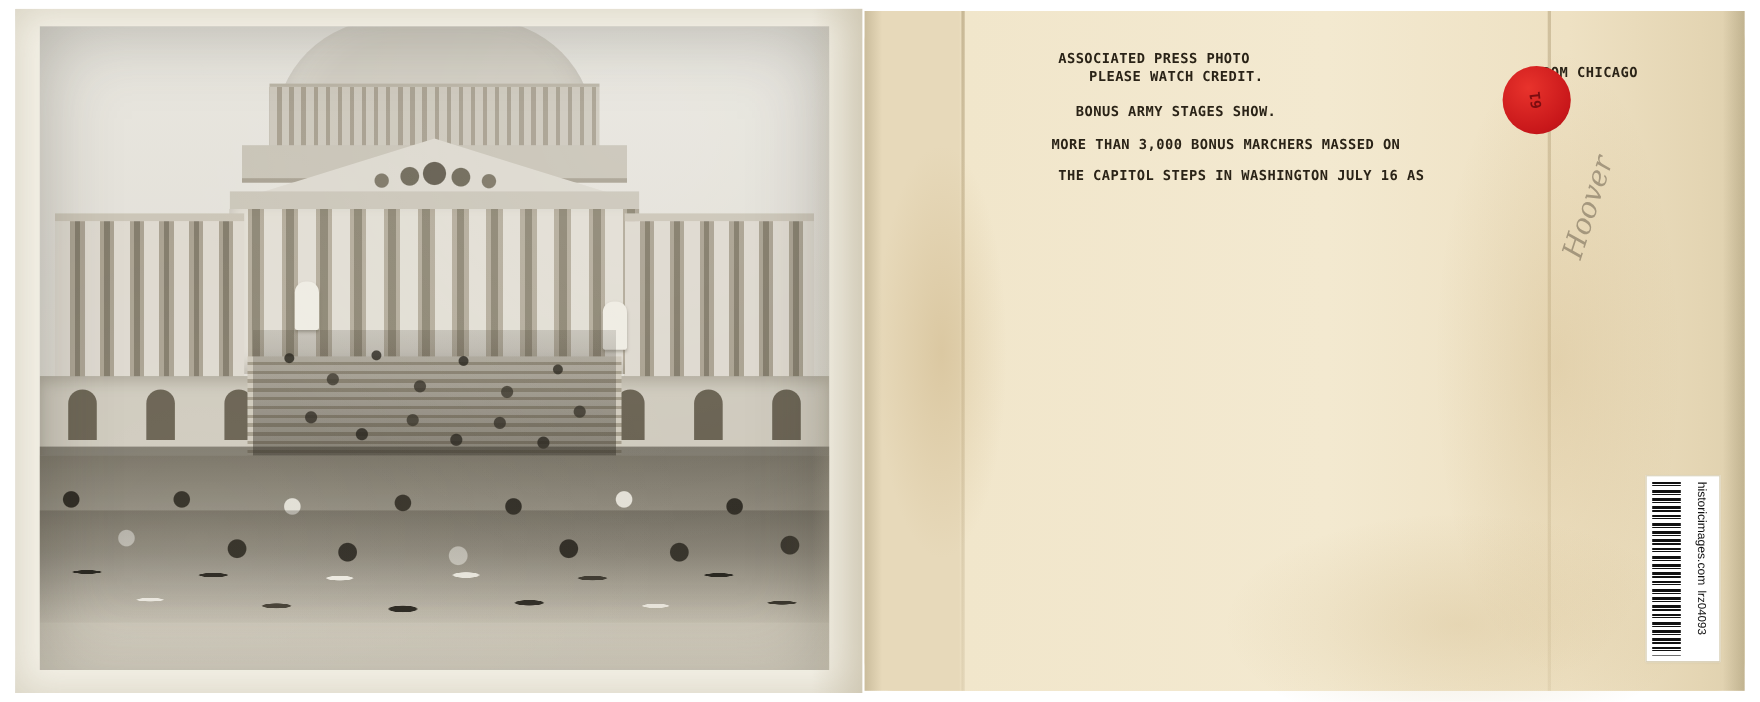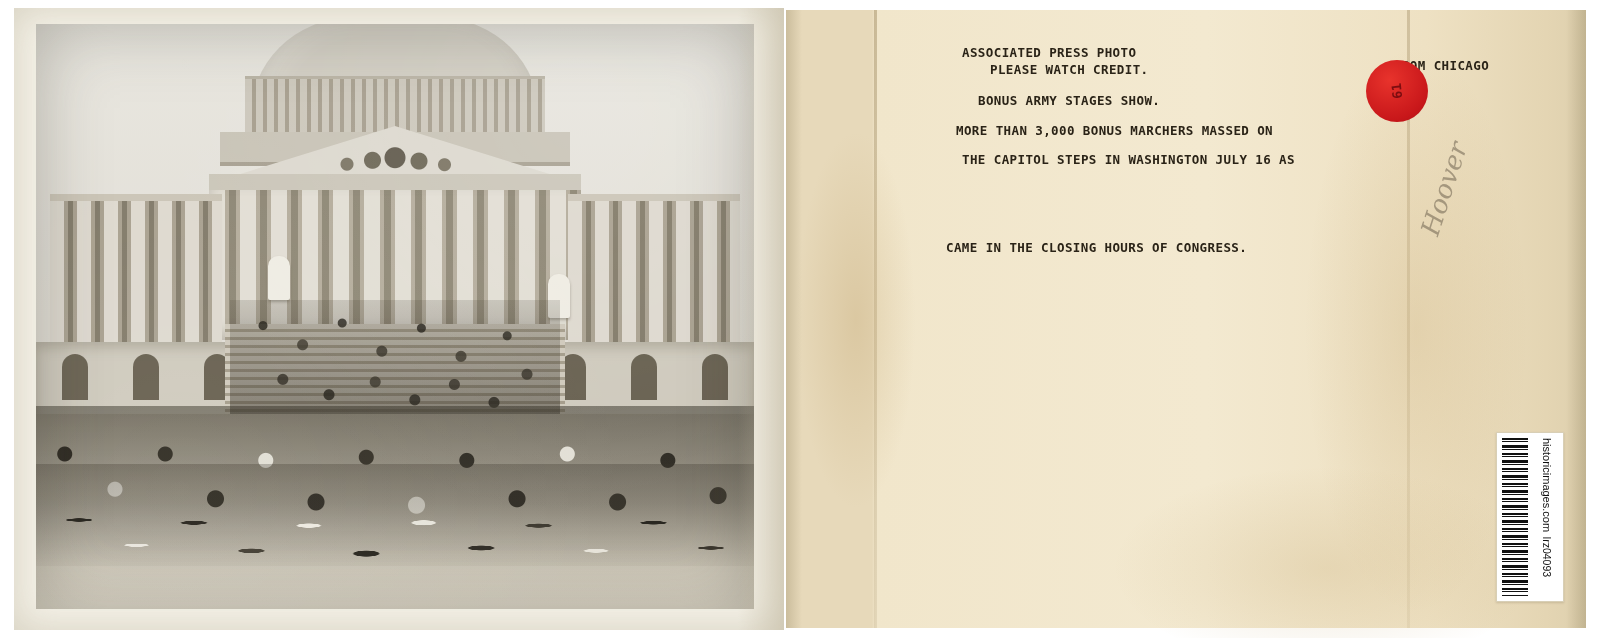--- a/index.html
+++ b/index.html
@@ -482,21 +482,20 @@
     <div class="stain s2"></div>
     <div class="stain s3"></div>
 
     <div class="typed">
       <div class="tl t-head1">ASSOCIATED PRESS PHOTO</div>
       <div class="tl t-head2">PLEASE WATCH CREDIT.</div>
       <div class="tl t-from">FROM CHICAGO</div>
       <div class="tl t-title">BONUS ARMY STAGES SHOW.</div>
       <div class="tl t-l1">MORE THAN 3,000 BONUS MARCHERS MASSED ON</div>
       <div class="tl t-l2">THE CAPITOL STEPS IN WASHINGTON JULY 16 AS</div>
-      <div class="tl t-l5">CAME IN THE CLOSING HOURS OF CONGRESS.</div>
     </div>
 
     <div class="red-dot">
       <span>61</span>
     </div>
 
     <div class="pencil-scrawl">Hoover</div>
 
     <div class="barcode-label">
       <div class="barcode-bars"></div>

